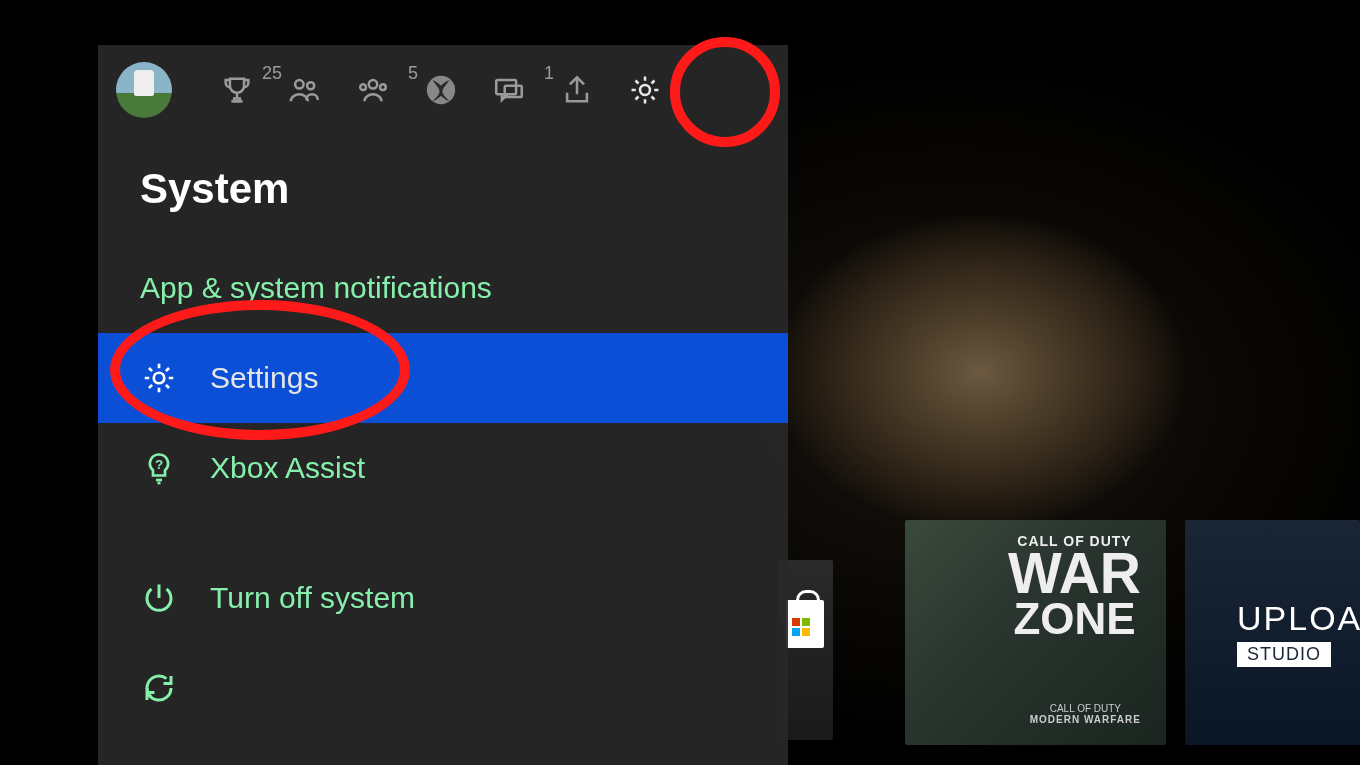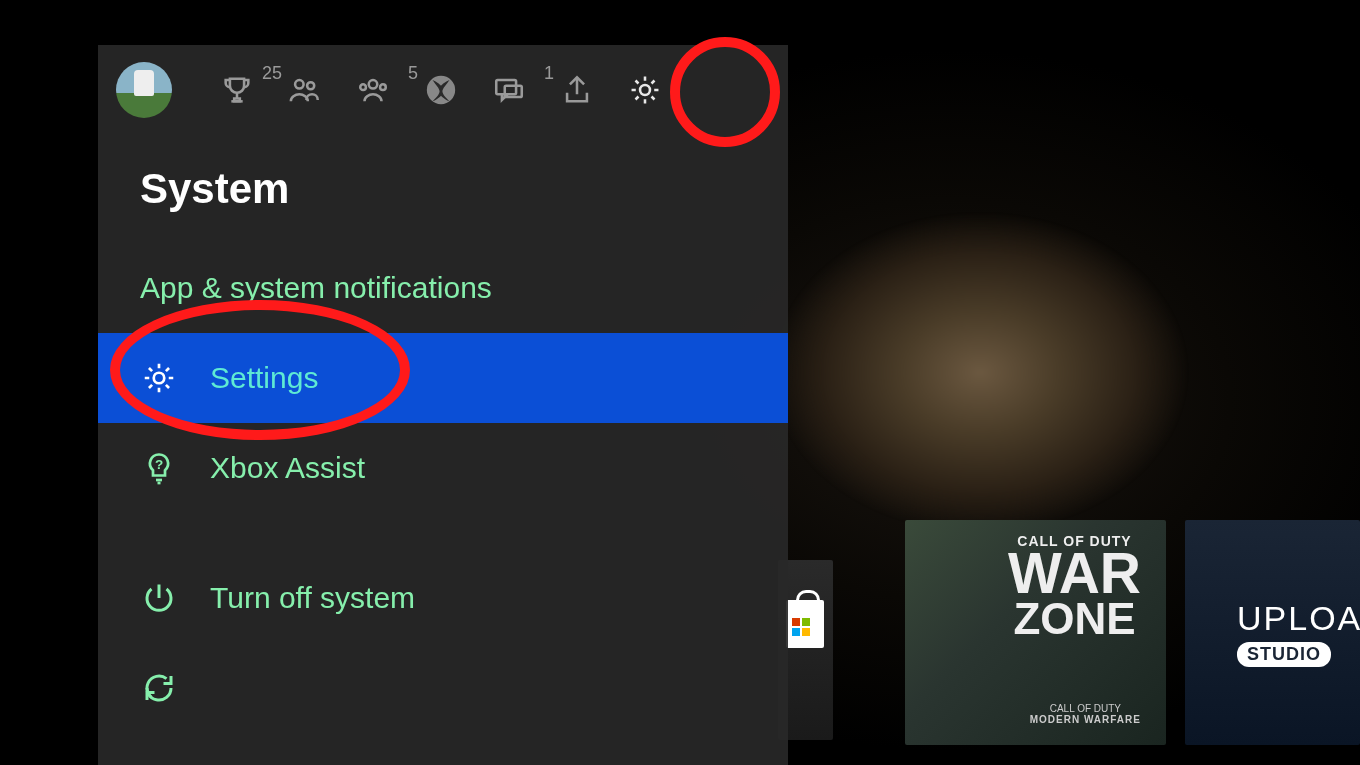--- a/index.html
+++ b/index.html
@@ -25,21 +25,21 @@
   .bg-tile.store { left: 778px; top: 560px; width: 55px; height: 180px; background: linear-gradient(#2a2a2a,#1a1a1a); }
   .bg-tile.warzone { left: 905px; top: 520px; width: 261px; height: 225px; background: linear-gradient(135deg,#3a4a3a 0%,#2a3530 40%,#1a2520 100%); overflow:hidden;padding-left:12px; }
   .bg-tile.upload { left: 1185px; top: 520px; width: 175px; height: 225px; background: linear-gradient(#1a2535,#0a1525); display:flex; flex-direction:column; justify-content:center; align-items:flex-start; padding-left:52px; }
   .warzone-text { position:absolute; top:15px; right:25px; color:#eee; font-weight:900; font-family:Impact,sans-serif; text-align:center; line-height:0.9; }
   .warzone-text .cod { font-size:14px; letter-spacing:1px; display:block; }
   .warzone-text .war { font-size:57px; display:block; }
   .warzone-text .zone { font-size:44px; display:block; }
   .warzone-mw { position:absolute; bottom:20px; right:25px; color:#ccc; font-size:10px; text-align:center; }
   .warzone-mw .mw { font-size:10px; font-weight:bold; letter-spacing:1px; }
   .upload-text { color:#fff; font-size:34px; font-weight:300; letter-spacing:2px; }
-  .upload-studio { background:#fff; color:#1a2535; font-size:18px; font-weight:bold; padding:2px 10px; border-radius:12px; margin-top:4px; letter-spacing:1px; }
+  .upload-studio { background:#fff; color:#1a2535; font-size:18px; font-weight:normal; padding:2px 10px; border-radius:0; margin-top:4px; letter-spacing:1px; }
   .store-bag { position:absolute; left:8px; top:40px; width:38px; height:48px; background:#fff; border-radius:2px; }
   .store-bag::before { content:""; position:absolute; top:-10px; left:10px; width:18px; height:18px; border:3px solid #fff; border-bottom:none; border-radius:10px 10px 0 0; }
   .store-bag::after { content:""; position:absolute; top:18px; left:6px; width:8px; height:8px; background:#d83b01; box-shadow: 10px 0 #7fba00, 0 10px #00a4ef, 10px 10px #ffb900; }
   .bg-monster {
     position:absolute; left:780px; top:180px; width:500px; height:350px;
     background: radial-gradient(ellipse 260px 200px at 40% 55%, #6b5840 0%, #4a3c28 30%, #2a2015 60%, transparent 80%);
     filter: blur(1px);
   }
 
   .guide-panel {
@@ -96,21 +96,21 @@
     align-items: center;
     padding-left: 42px;
     gap: 32px;
     font-size: 30px;
     color: #86efac;
     cursor: pointer;
   }
   .menu-item.no-icon { padding-left: 42px; }
   .menu-item.selected {
     background: #0b4fd6;
-    color: #5eead4;
+    color: #e5e5e5;
   }
   .menu-item .mi-icon { width:38px; display:flex; justify-content:center; }
   .menu-item svg { width:36px; height:36px; }
   .gap-block { height: 40px; }
 
   .highlight-circle {
     position: absolute;
     border: 10px solid #ff1a1a;
     border-radius: 50%;
     pointer-events: none;

